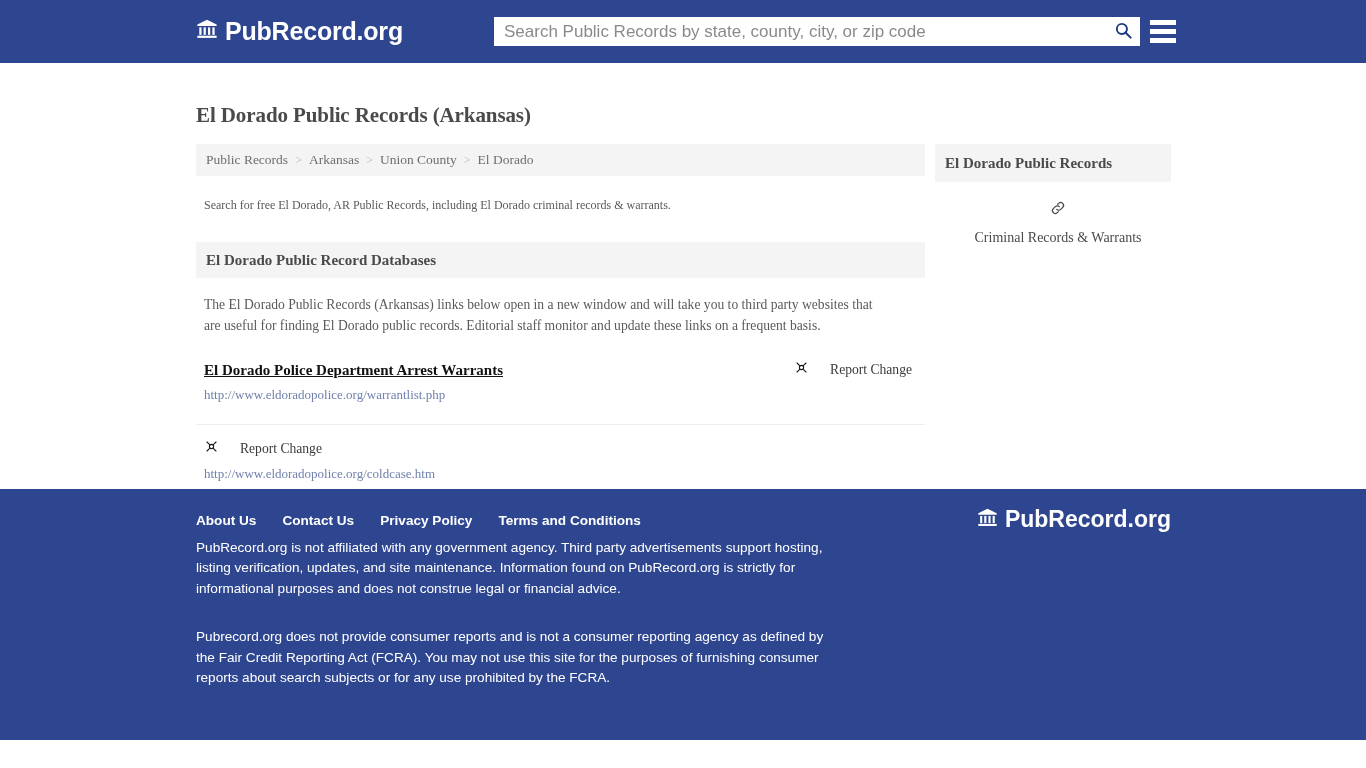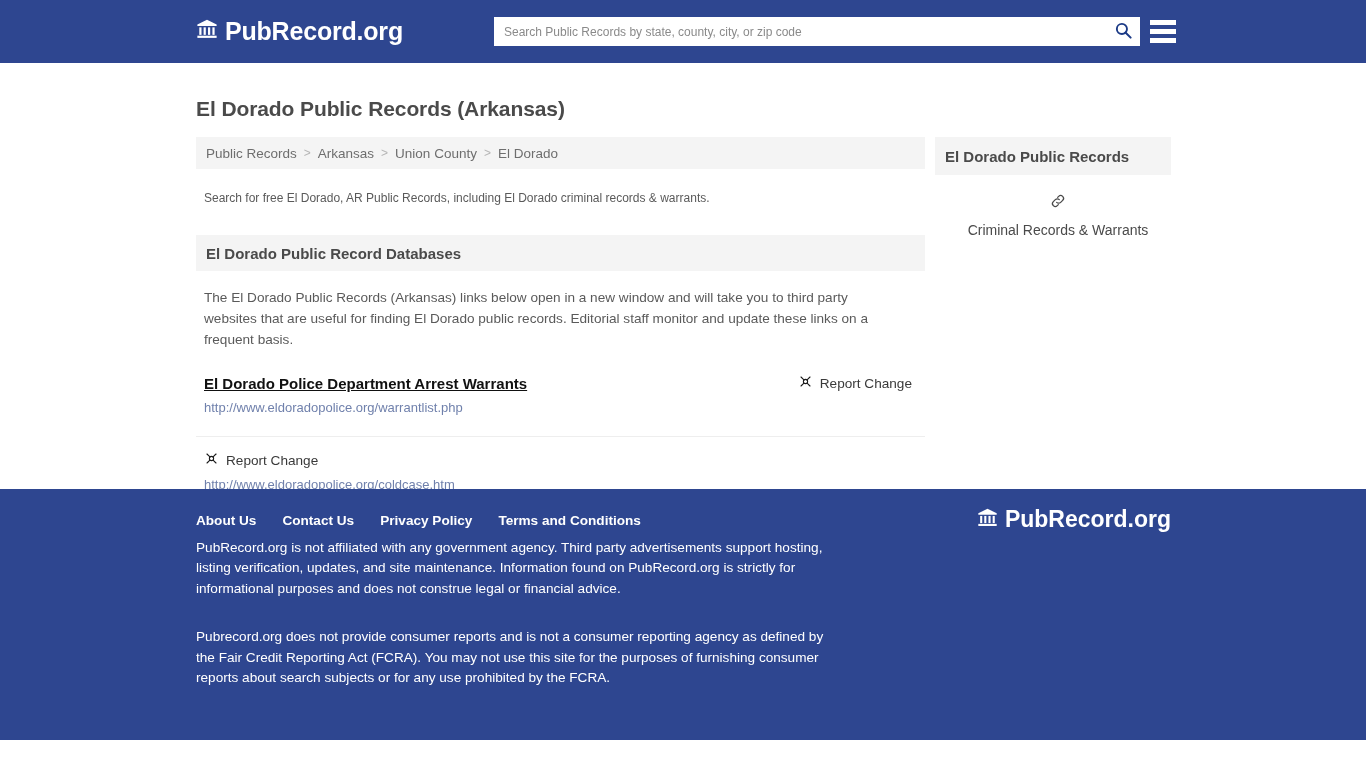--- a/index.html
+++ b/index.html
@@ -48,21 +48,21 @@
     display: flex;
     align-items: center;
   }
   .search-input {
     flex: 1;
     border: 0;
     outline: none;
     height: 41px;
     padding: 12px 10px;
     font-family: "Liberation Sans", sans-serif;
-    font-size: 12px;
+    font-size: 17px;
     color: #333;
     background: transparent;
   }
   .search-input::placeholder { color: #8a8a8a; }
   .search-btn {
     width: 34px;
     height: 29px;
     border: 0;
     background: transparent;
     display: flex;
@@ -95,22 +95,23 @@
 
   
   .page {
     position: relative;
     height: 426px;
     background: #ffffff;
   }
   .container {
     position: absolute;
     left: 196px;
-    top: 10px;
+    top: 16px;
     width: 975px;
+    font-family: Liberation Serif, serif;
   }
   .page-title {
     margin: 0;
     padding-top: 24px;
     font-size: 21px;
     font-weight: bold;
     color: #4a4a4a;
     letter-spacing: -0.1px;
   }
   .cols { display: flex; gap: 10px; margin-top: 16px; }
@@ -175,21 +176,21 @@
   .db-link {
     font-size: 15px;
     font-weight: bold;
     color: #111111;
     text-decoration: underline;
     cursor: pointer;
   }
   .report-change {
     display: flex;
     align-items: center;
-    gap: 7px;
+    gap: 21px;
     color: #3a3a3a;
     font-size: 13.6px;
     cursor: pointer;
     white-space: nowrap;
     padding-right: 13px;
   }
   .db-url {
     margin-top: 8px;
     padding-left: 8px;
     font-size: 13px;

